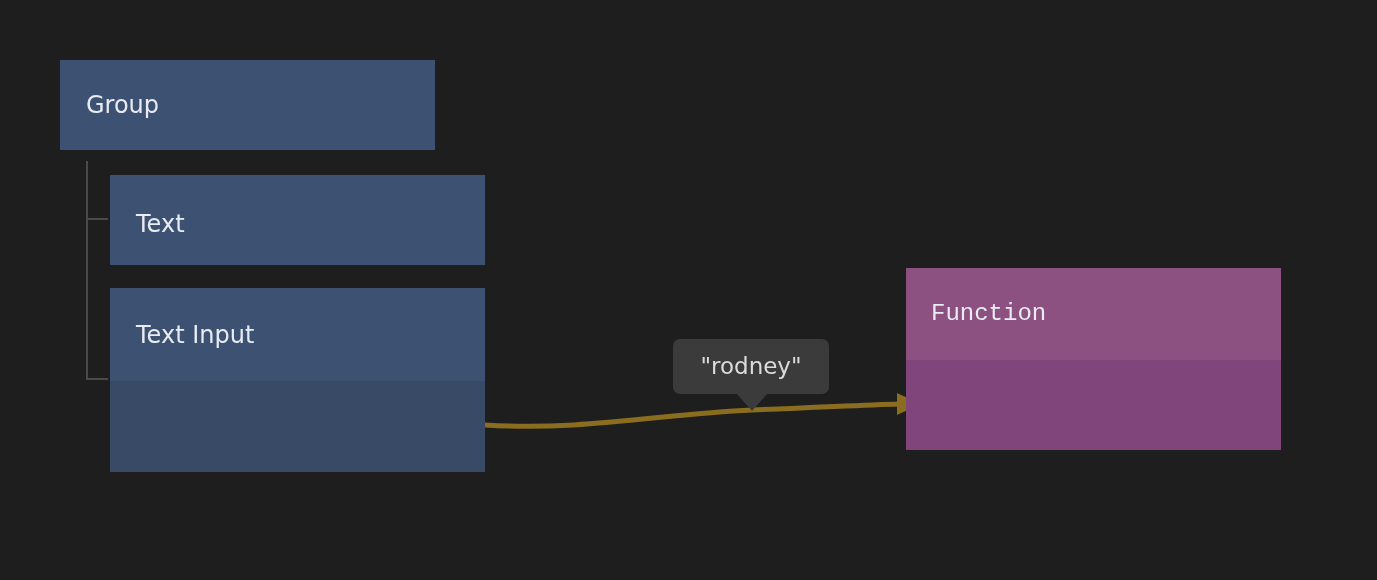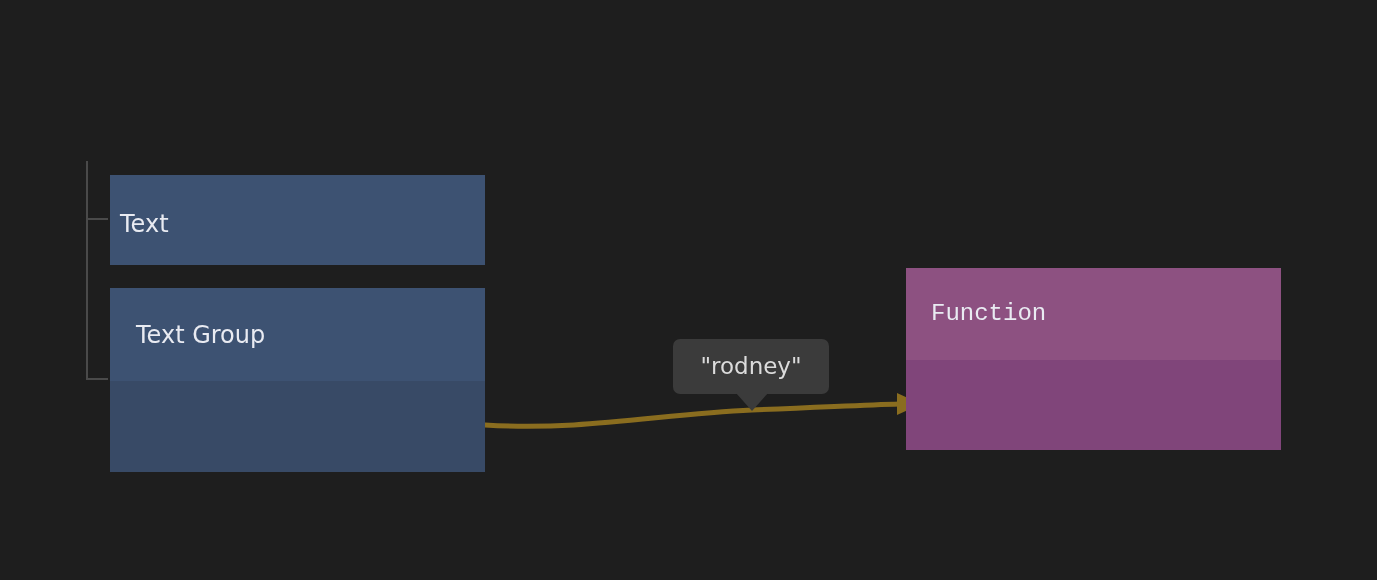--- a/index.html
+++ b/index.html
@@ -65,21 +65,21 @@
   #node-group {
     left: 60px; top: 60px;
     width: 375px; height: 90px;
   }
   #node-group .node-header { height: 90px; padding-left: 26px; }
 
   #node-text {
     left: 110px; top: 175px;
     width: 375px; height: 90px;
   }
-  #node-text .node-header { height: 98px; padding-left: 10px; }
+  #node-text .node-header { height: 98px; padding-left: 26px; }
 
   #node-text-input {
     left: 110px; top: 288px;
     width: 375px; height: 184px;
   }
   #node-text-input .node-header { height: 93px; padding-left: 26px; }
   #node-text-input .node-body   { height: 91px; }
 
   #node-function {
     left: 906px; top: 268px;
@@ -139,30 +139,35 @@
 
   <div class="tree-line" id="tree-trunk"></div>
   <div class="tree-line" id="tree-branch-1"></div>
   <div class="tree-line" id="tree-branch-2"></div>
 
   <svg id="wire-layer" viewBox="0 0 1377 580">
     <path d="M 485 425 C 585 431, 660 414, 752 410 C 830 407, 862 405, 900 404" fill="none" stroke="#8a6d1f" stroke-width="5" stroke-linecap="round"></path>
     <polygon points="897,393 921,404 897,415" fill="#8a6d1f"></polygon>
   </svg>
 
+  <div class="node node-blue" id="node-group">
+    <div class="node-header">
+      <span class="node-title">Group</span>
+    </div>
+  </div>
 
   <div class="node node-blue" id="node-text">
     <div class="node-header">
       <span class="node-title">Text</span>
     </div>
   </div>
 
   <div class="node node-blue" id="node-text-input">
     <div class="node-header">
-      <span class="node-title">Text Group</span>
+      <span class="node-title">Text Input</span>
     </div>
     <div class="node-body">
       
     </div>
   </div>
 
   <div class="node node-magenta" id="node-function">
     <div class="node-header">
       <span class="node-title">Function</span>
     </div>

